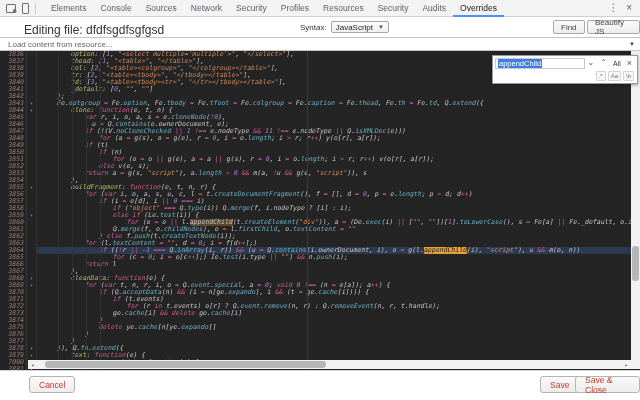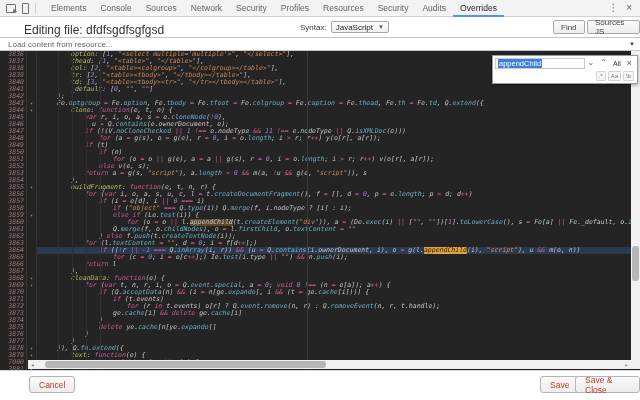--- a/index.html
+++ b/index.html
@@ -135,21 +135,21 @@
   <div class="toolbar">
     <div class="editing-file">Editing file: dfdfsgdfsgfgsd</div>
     <div class="syntax-wrap">
       <span class="syntax-label">Syntax:</span>
       <div class="select-box">
         <span>JavaScript</span>
         <span class="arr">▼</span>
       </div>
     </div>
     <div class="btn btn-find">Find</div>
-    <div class="btn btn-beautify">Sources JS</div>
+    <div class="btn btn-beautify">Beautify JS</div>
   </div>
 
   <div class="resource-bar">
     <span class="resource-text">Load content from resource...</span>
     <span class="resource-arrow">▼</span>
   </div>
 
   <div class="editor">
     <div id="cm-lines">
         <div class="cm-row"><span class="cm-num">3836</span><span class="cm-fold"></span><span class="cm-code" style="padding-left: 34px;"><span class="tk-d">option</span><span class="tk-t">: [</span><span class="tk-n">1</span><span class="tk-t">, </span><span class="tk-s">"&lt;select multiple='multiple'&gt;"</span><span class="tk-t">, </span><span class="tk-s">"&lt;/select&gt;"</span><span class="tk-t">],</span></span></div>

